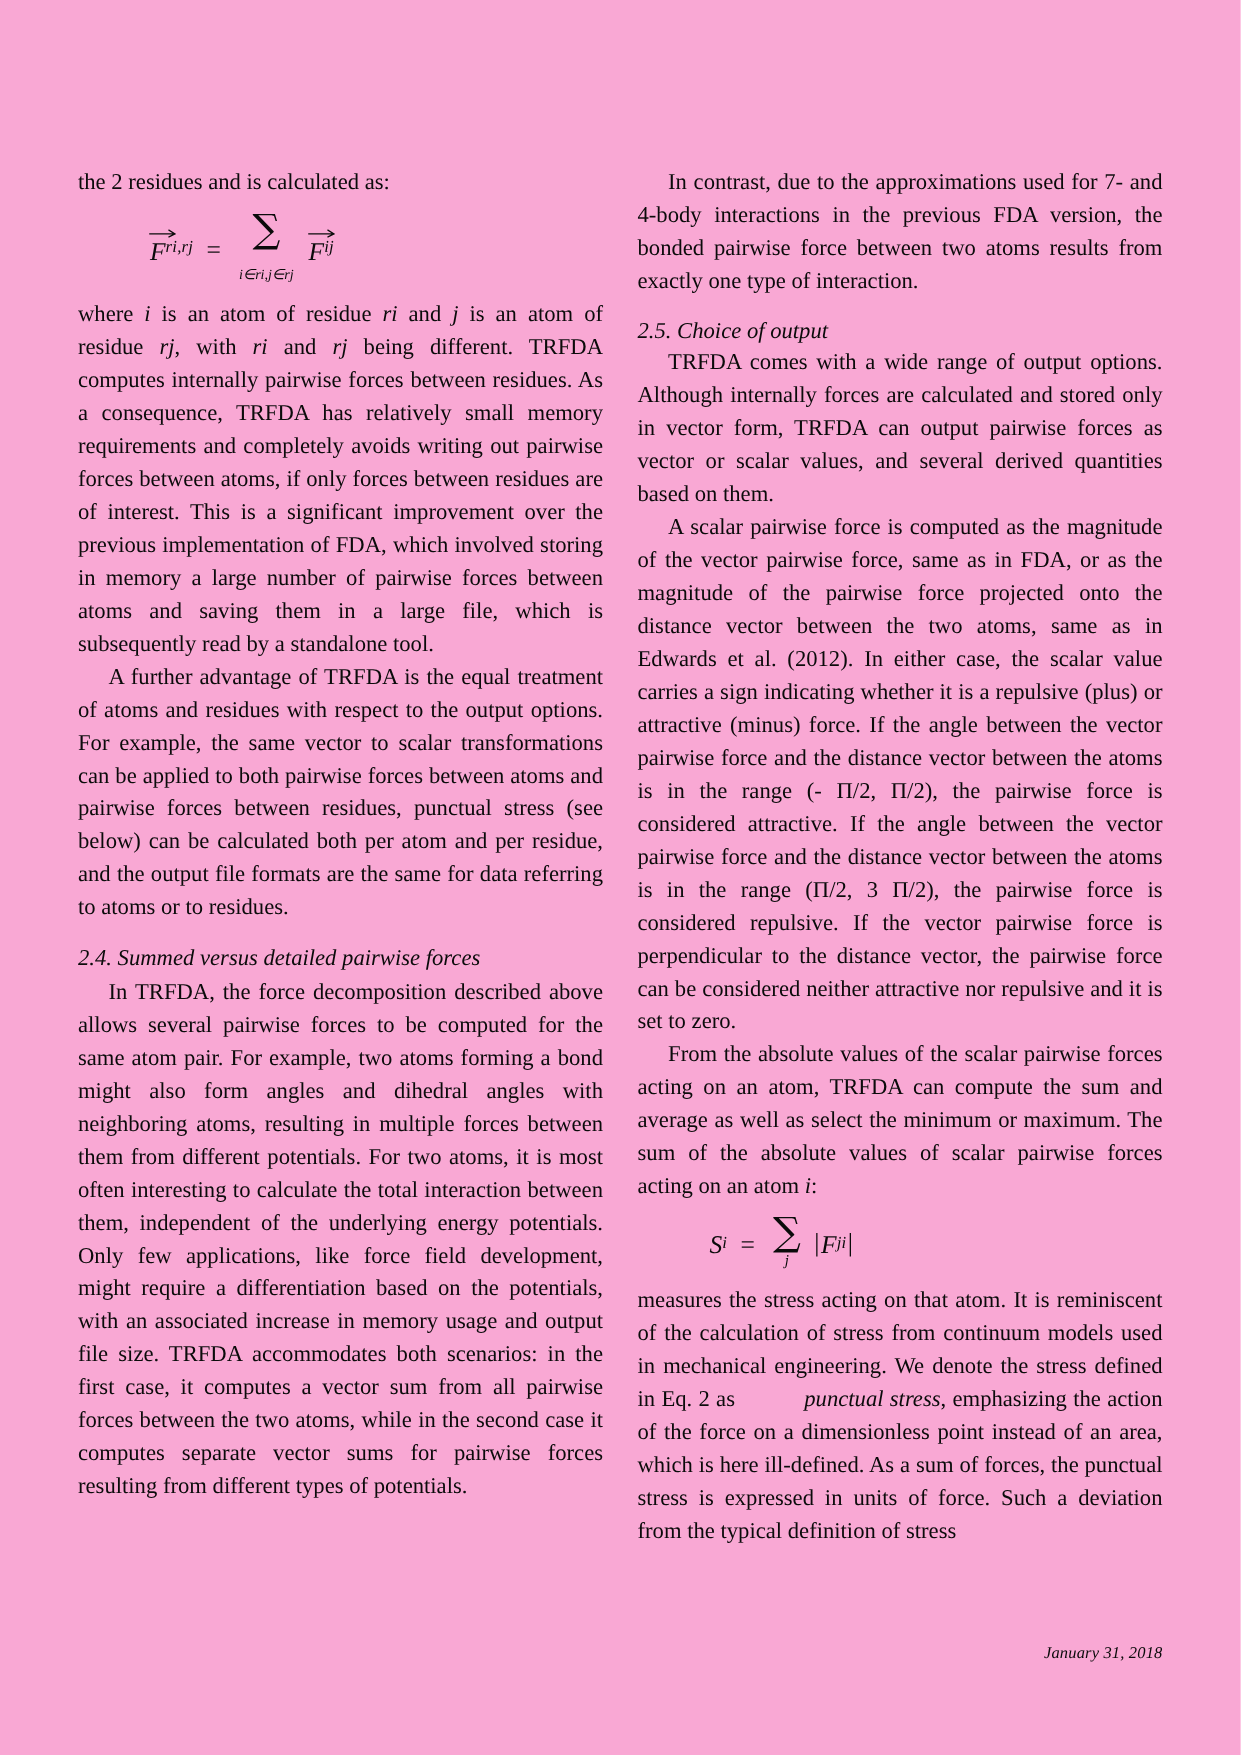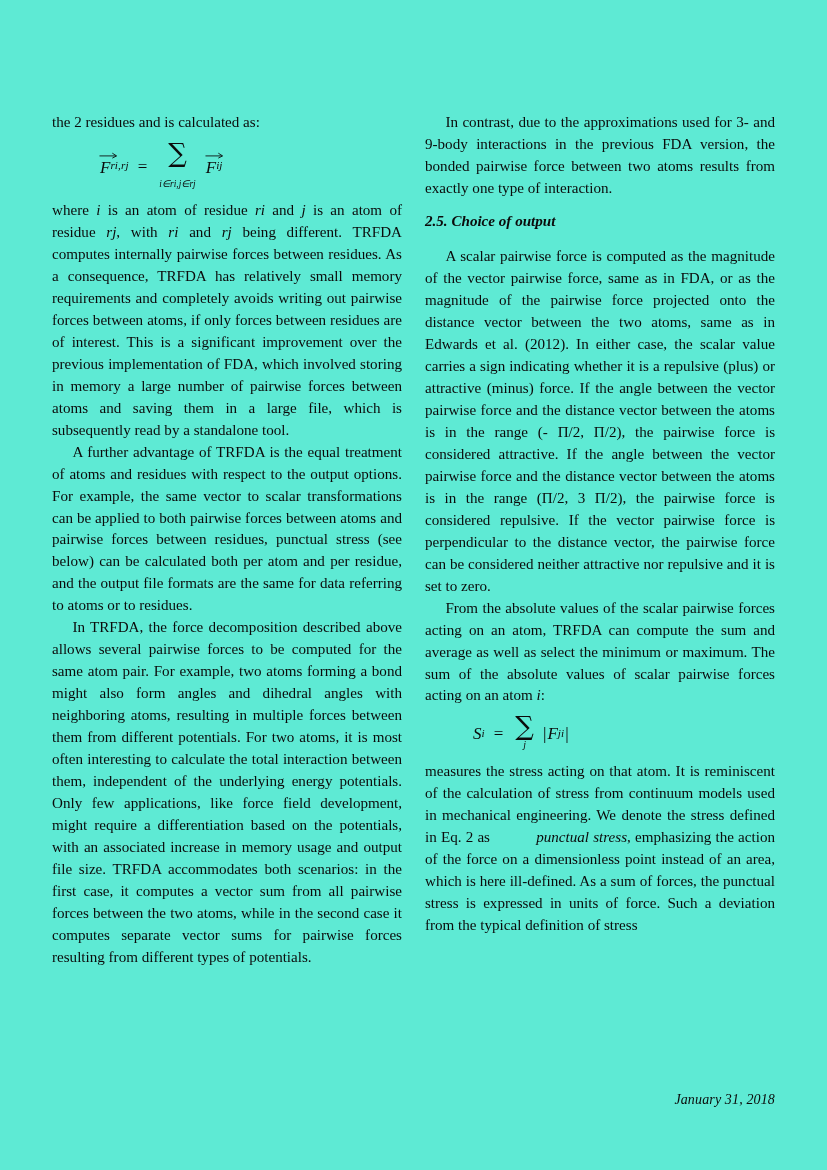--- a/index.html
+++ b/index.html
@@ -13,21 +13,21 @@
     font-family: "Liberation Serif", "DejaVu Serif", serif;
     color: #0b0b0b;
     position: relative;
     overflow: hidden;
   }
   .page {
     position: absolute;
     left: 0; top: 0;
     width: 827px;
     height: 1170px;
-    background: #5eead4;
+    background: #f9a8d4;
   }
   .content {
     position: absolute;
     left: 52px;
     top: 112px;
     width: 723px;
     height: 940px;
     display: flex;
     flex-direction: row;
     justify-content: space-between;
@@ -52,22 +52,21 @@
     margin: 13px 0 2px 0;
     font-style: italic;
     font-size: 15.1px;
     font-weight: normal;
     text-align: left;
     text-indent: 0;
     line-height: 1.3;
   }
   .sec-head.tight {
     margin-top: 12px;
-    margin-bottom: 15px;
-    font-weight: bold;
+    margin-bottom: 1px;
   }
   .eq {
     text-align: left;
     text-indent: 0;
     margin: 9px 0 11px 0;
     font-style: italic;
     line-height: 1;
   }
   .eq-inner {
     display: inline-flex;
@@ -129,21 +128,21 @@
     padding: 0 1px;
     font-size: 1.02em;
   }
   .mi { font-style: italic; }
   .it { font-style: italic; margin-left: 42px; }
   .footer {
     position: absolute;
     right: 52px;
     bottom: 62px;
     font-style: italic;
-    font-size: 14px;
+    font-size: 11px;
     text-align: right;
     color: #0b0b0b;
     letter-spacing: 0.01em;
   }
 </style>
 </head>
 <body>
 
 <div class="page">
 
@@ -178,31 +177,33 @@
             <span>F</span>
           </span>
             <span class="sub">ij</span>
         </span>
       </div>
 
       <p class="noindent"><span>where </span><span class="mi">i</span><span> is an atom of residue </span><span class="mi">ri</span><span> and </span><span class="mi">j</span><span> is an atom of residue </span><span class="mi">rj</span><span>, with </span><span class="mi">ri</span><span> and </span><span class="mi">rj</span><span> being different. TRFDA computes internally pairwise forces between residues. As a consequence, TRFDA has relatively small memory requirements and completely avoids writing out pairwise forces between atoms, if only forces between residues are of interest. This is a significant improvement over the previous implementation of FDA, which involved storing in memory a large number of pairwise forces between atoms and saving them in a large file, which is subsequently read by a standalone tool.</span></p>
 
       <p>A further advantage of TRFDA is the equal treatment of atoms and residues with respect to the output options. For example, the same vector to scalar transformations can be applied to both pairwise forces between atoms and pairwise forces between residues, punctual stress (see below) can be calculated both per atom and per residue, and the output file formats are the same for data referring to atoms or to residues.</p>
 
+      <h2 class="sec-head">2.4. Summed versus detailed pairwise forces</h2>
 
       <p>In TRFDA, the force decomposition described above allows several pairwise forces to be computed for the same atom pair. For example, two atoms forming a bond might also form angles and dihedral angles with neighboring atoms, resulting in multiple forces between them from different potentials. For two atoms, it is most often interesting to calculate the total interaction between them, independent of the underlying energy potentials. Only few applications, like force field development, might require a differentiation based on the potentials, with an associated increase in memory usage and output file size. TRFDA accommodates both scenarios: in the first case, it computes a vector sum from all pairwise forces between the two atoms, while in the second case it computes separate vector sums for pairwise forces resulting from different types of potentials.</p>
 
     </div>
 
     <div class="col">
 
-      <p>In contrast, due to the approximations used for 3- and 9-body interactions in the previous FDA version, the bonded pairwise force between two atoms results from exactly one type of interaction.</p>
+      <p>In contrast, due to the approximations used for 7- and 4-body interactions in the previous FDA version, the bonded pairwise force between two atoms results from exactly one type of interaction.</p>
 
       <h2 class="sec-head tight">2.5. Choice of output</h2>
 
+      <p>TRFDA comes with a wide range of output options. Although internally forces are calculated and stored only in vector form, TRFDA can output pairwise forces as vector or scalar values, and several derived quantities based on them.</p>
 
       <p>A scalar pairwise force is computed as the magnitude of the vector pairwise force, same as in FDA, or as the magnitude of the pairwise force projected onto the distance vector between the two atoms, same as in Edwards et al. (2012). In either case, the scalar value carries a sign indicating whether it is a repulsive (plus) or attractive (minus) force. If the angle between the vector pairwise force and the distance vector between the atoms is in the range (- Π/2, Π/2), the pairwise force is considered attractive. If the angle between the vector pairwise force and the distance vector between the atoms is in the range (Π/2, 3 Π/2), the pairwise force is considered repulsive. If the vector pairwise force is perpendicular to the distance vector, the pairwise force can be considered neither attractive nor repulsive and it is set to zero.</p>
 
       <p><span>From the absolute values of the scalar pairwise forces acting on an atom, TRFDA can compute the sum and average as well as select the minimum or maximum. The sum of the absolute values of scalar pairwise forces acting on an atom </span><span class="mi">i</span><span>:</span></p>
 
       <div class="eq eq2">
         <span class="eq-inner">
           <span>S</span>
             <span class="sub">i</span>
           <span class="eqop">=</span>

